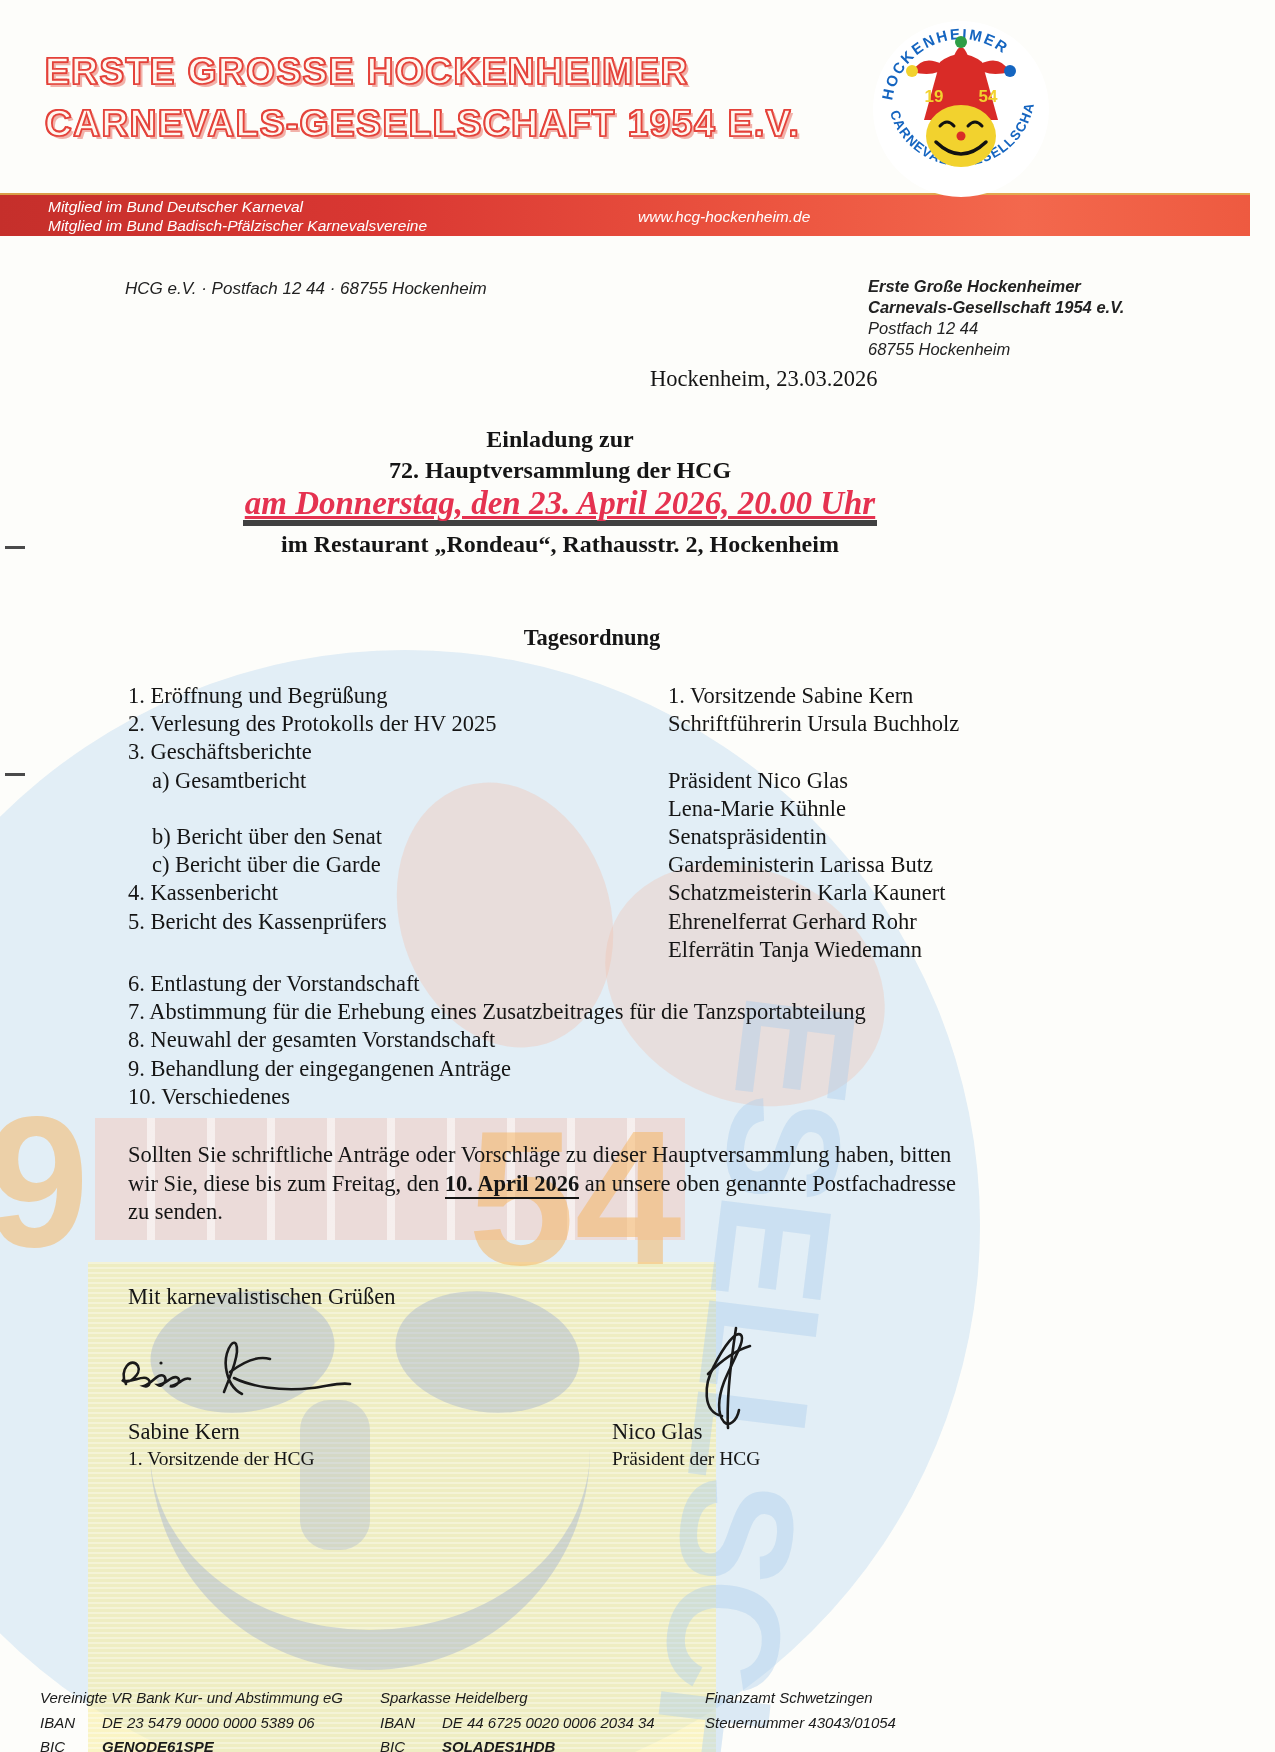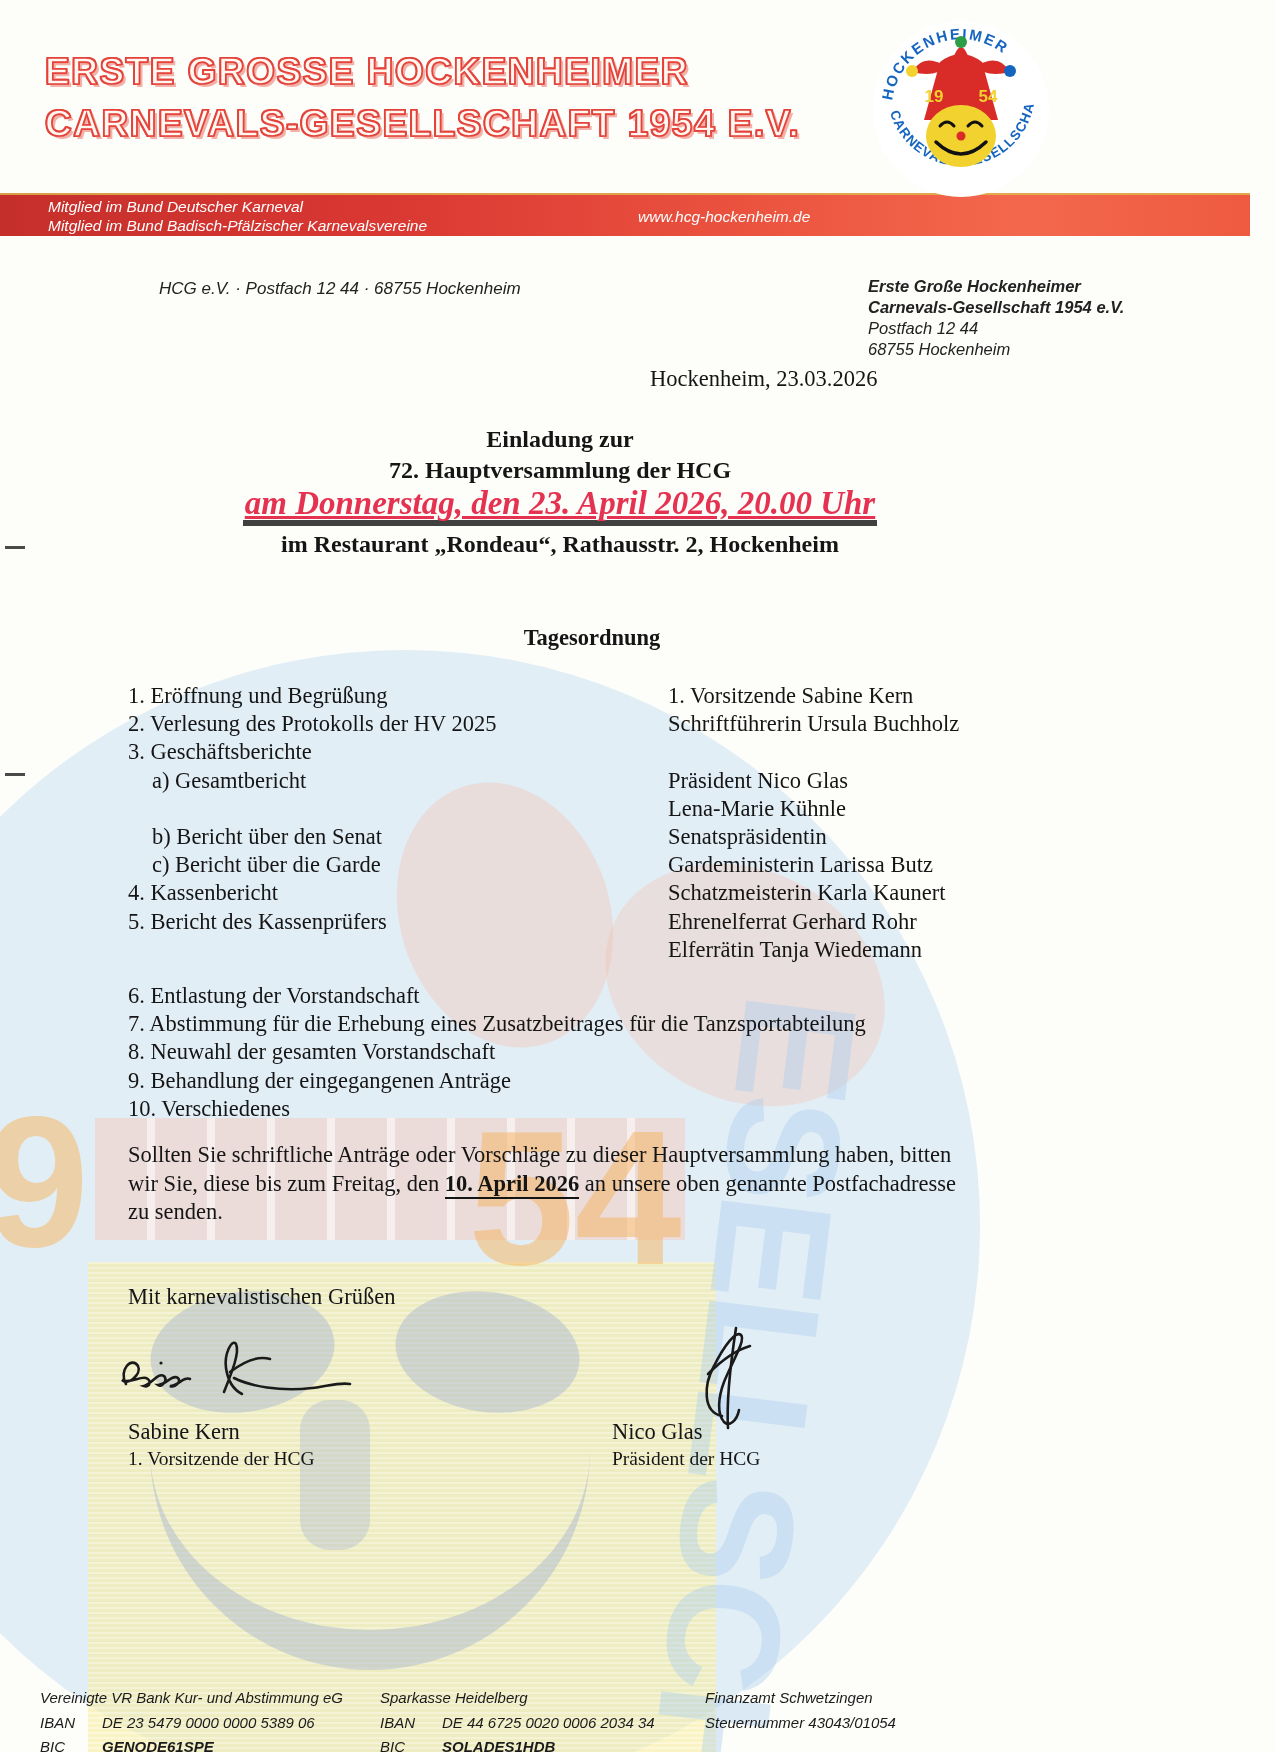--- a/index.html
+++ b/index.html
@@ -63,41 +63,41 @@
     background:linear-gradient(90deg,#c52f2b 0%,#d93732 30%,#ec5540 62%,#f3684d 82%,#ee5a40 100%);
     border-top:2px solid rgba(221,186,80,0.8);
     font-family:"Liberation Sans",sans-serif;font-style:italic;font-weight:normal;
     color:#ffffff;font-size:15.5px;line-height:19px;
   }
   .banner .lines{position:absolute;left:48px;top:2px;}
   .banner .site{position:absolute;left:638px;top:12px;}
   
   .sender{
     position:absolute;left:125px;top:279px;
-    font-family:"Liberation Sans",sans-serif;font-style:italic;font-size:17px;color:#222;margin-left:34px;}
+    font-family:"Liberation Sans",sans-serif;font-style:italic;font-size:17px;color:#222;}
   .addr{
     position:absolute;left:868px;top:276px;
     font-family:"Liberation Sans",sans-serif;font-style:italic;font-size:16.5px;
     line-height:21px;color:#222;}
   .addr .b{font-weight:bold;}
   
   .dateline{position:absolute;left:650px;top:366px;font-size:22.5px;}
   .titleblock{position:absolute;left:0;top:424px;width:1120px;text-align:center;}
   .titleblock .t1,.titleblock .t2,.titleblock .t4{font-weight:bold;font-size:24px;line-height:31px;}
   .titleblock .t3{
     display:inline-block;font-weight:bold;font-style:italic;font-size:33px;line-height:30px;
     color:#e53250;border-bottom:6px solid #404040;padding:0 2px 2px 2px;margin:2px 0 3px 0;text-decoration:underline;}
   
   .agenda-heading{position:absolute;left:0;top:625px;width:1120px;text-align:center;
     font-weight:bold;font-size:22.5px;padding-left:32px;}
   .agenda{position:absolute;left:128px;top:682px;width:1075px;font-size:22.5px;}
   .arow{display:grid;grid-template-columns:540px 1fr;line-height:28.2px;}
   .arow div{white-space:nowrap;}
   .arow .indent{padding-left:24px;}
-  .arow.gap{margin-top:18px;}
+  .arow.gap{margin-top:6px;}
   
   .notice{position:absolute;left:128px;top:1141px;width:1060px;font-size:22.5px;line-height:28.5px;}
   .deadline{font-weight:bold;border-bottom:2.5px solid #151515;padding-bottom:1px;}
   .closing{position:absolute;left:128px;top:1284px;font-size:22.5px;}
   
   .sig{position:absolute;}
   .sig-left{left:112px;top:1332px;}
   .sig-right{left:688px;top:1312px;}
   .signer{position:absolute;font-size:22.5px;line-height:27px;}
   .signer .role{font-size:19.5px;}

